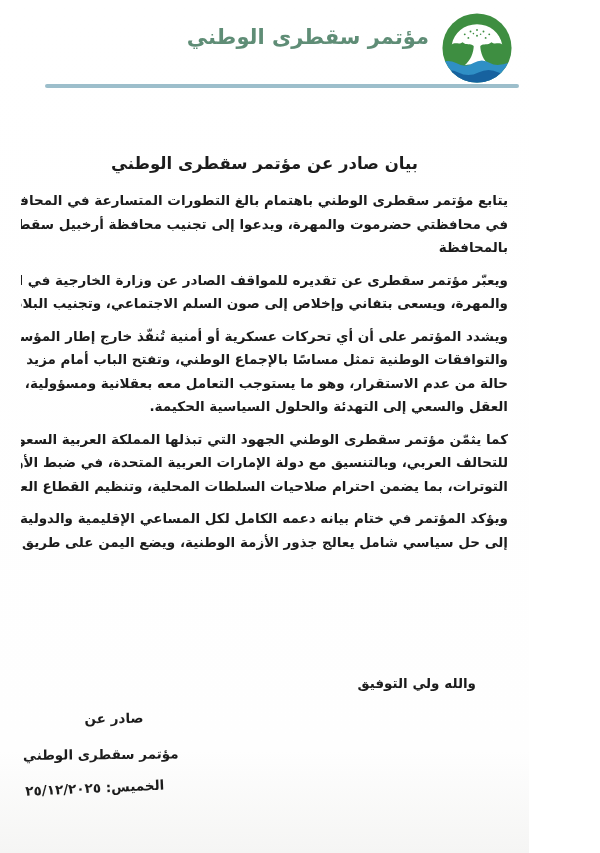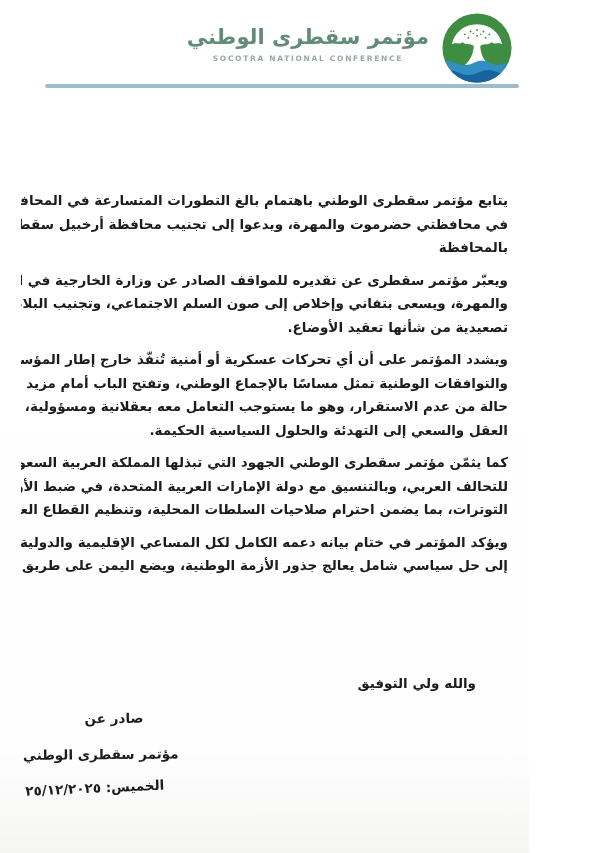--- a/index.html
+++ b/index.html
@@ -46,21 +46,20 @@
 </style>
 </head>
 <body style="--brand-green: #3e8e41; --brand-text: #5f8d76; --brand-text-light: #97aca0; --rule: #9cbecb; --wave-light: #2f8fc5; --wave-dark: #17629f; --ink: #1c1c1c; --squiggle: #e4574d;">
 
 <div class="page">
 
   <header class="letterhead">
     <div class="brand">
       <div class="brand-text">
         <div class="brand-ar">مؤتمر سقطرى الوطني</div>
-        <div class="brand-en">SOCOTRA NATIONAL CONFERENCE</div>
       </div>
       <span>
         <svg class="logo" viewBox="0 0 100 100" aria-hidden="true">
           <defs>
               <clipPath id="lc">
                 <circle cx="50" cy="50" r="48"></circle>
               </clipPath>
             </defs>
           <circle cx="50" cy="50" r="48" style="fill:var(--brand-green,#3e8e41)"></circle>
 
@@ -84,32 +83,32 @@
           <g clip-path="url(#lc)">
             <path style="fill:var(--wave-light,#2f8fc5)" d="M-5,73 Q8,64 21,71 Q34,78 45,71 Q57,64 68,71 Q80,78 105,66 L105,105 L-5,105 Z"></path>
             <path style="fill:var(--wave-dark,#17629f)" d="M-5,86 Q10,77 24,84 Q38,91 52,84 Q66,77 80,84 Q92,90 105,82 L105,105 L-5,105 Z"></path>
           </g>
         </svg>
       </span>
     </div>
     <div class="header-rule"></div>
   </header>
 
+  <h1 class="doc-title">بيان صادر عن مؤتمر سقطرى الوطني</h1>
 
   <main class="body-text">
     <div>
         <div class="para">
           <div class="line">يتابع مؤتمر سقطرى الوطني باهتمام بالغ التطورات المتسارعة في المحافظات الشرقية وتحديدا</div>
           <div class="line">في محافظتي  حضرموت والمهرة، ويدعوا إلى تجنيب محافظة أرخبيل سقطرى الصراعات</div>
           <div class="line last">بالمحافظة</div>
         </div>
         <div class="para">
           <div class="line">ويعبّر مؤتمر سقطرى عن تقديره للمواقف الصادر عن وزارة الخارجية في المملكة العربية</div>
           <div class="line">والمهرة، ويسعى بتفاني وإخلاص إلى صون السلم الاجتماعي، وتجنيب البلاد أي مسارات</div>
-          <div class="line last">تصعيدية من شأنها تعقيد الأوضاع.</div>
         </div>
         <div class="para">
           <div class="line">ويشدد المؤتمر على أن أي تحركات عسكرية أو أمنية تُنفّذ خارج إطار المؤسسات الشرعية</div>
           <div class="line">والتوافقات الوطنية تمثل مساسًا بالإجماع الوطني، وتفتح الباب أمام مزيد من التوتر وخلق</div>
           <div class="line">حالة من عدم الاستقرار، وهو ما يستوجب التعامل معه بعقلانية ومسؤولية، وتغليب منطق</div>
           <div class="line last">العقل والسعي إلى التهدئة والحلول السياسية الحكيمة.</div>
         </div>
         <div class="para">
           <div class="line">كما يثمّن مؤتمر سقطرى الوطني الجهود التي تبذلها المملكة العربية السعودية، بصفتها قائدة</div>
           <div class="line">للتحالف العربي، وبالتنسيق مع دولة الإمارات العربية المتحدة، في ضبط الأوضاع <span class="misspelled">وإحتواء</span></div>

